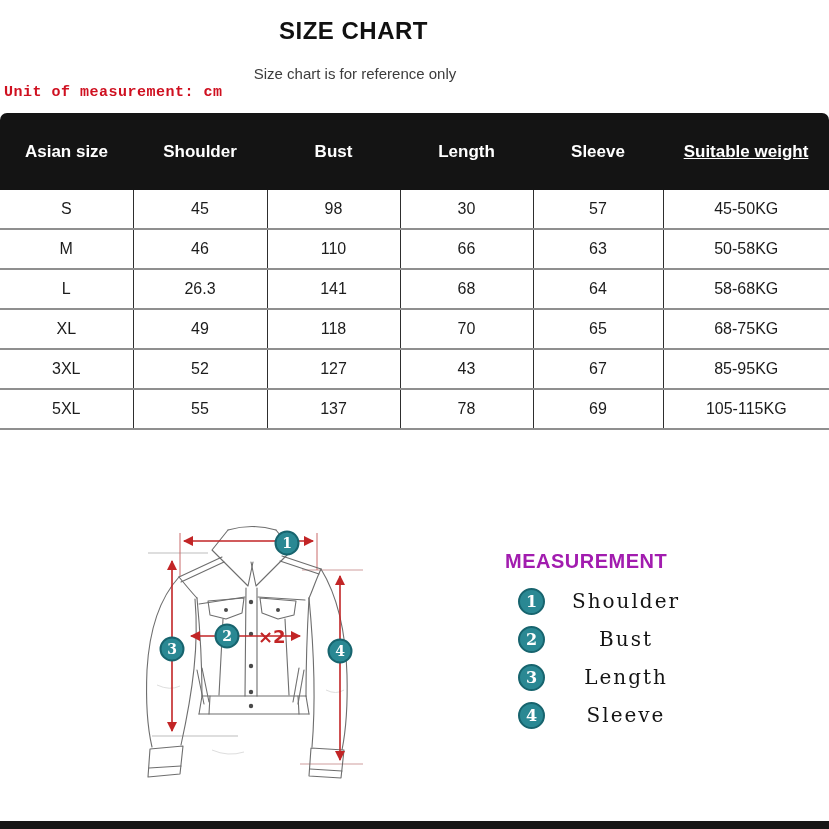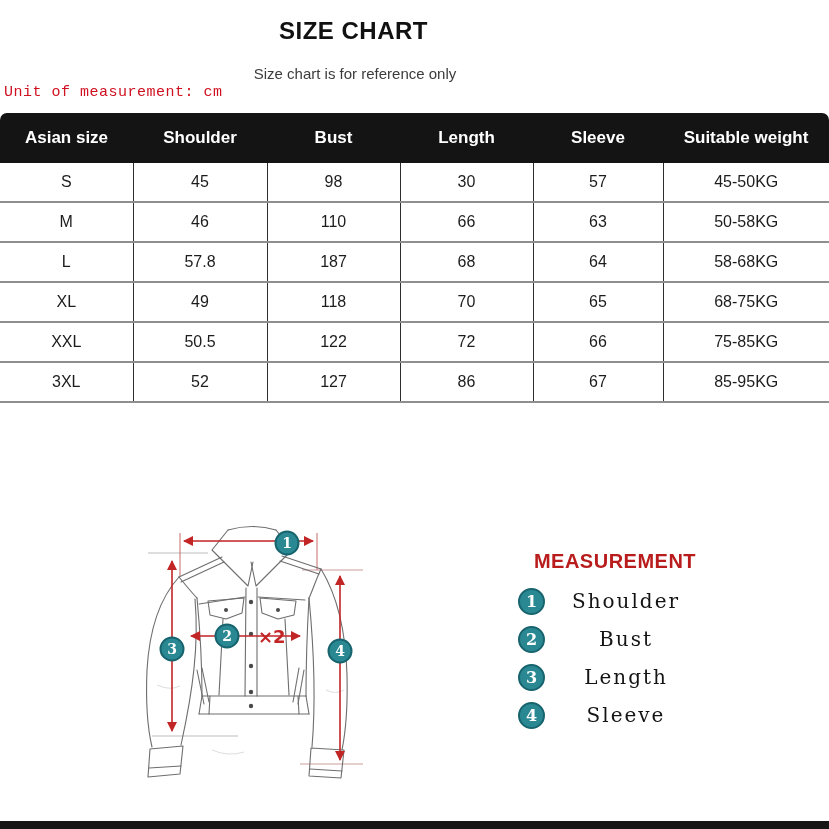--- a/index.html
+++ b/index.html
@@ -19,49 +19,49 @@
   .page-title{
     position:absolute;top:17px;left:0;width:707px;text-align:center;
     font-size:24px;font-weight:bold;color:#111;letter-spacing:.5px;margin:0;
   }
   .page-subtitle{
     position:absolute;top:64px;left:0;width:708px;text-align:center;
     font-size:15px;color:#3c3c3c;margin:1px;
   }
   .unit-note{
     position:absolute;top:84px;left:4px;margin:0;
-    font-family:"Liberation Mono",monospace;font-weight:normal;
+    font-family:"Liberation Mono",monospace;font-weight:bold;
     font-size:15px;color:var(--unit-red);letter-spacing:.5px;
   }
   table.size-table{
     position:absolute;top:113px;left:0;width:829px;
     border-collapse:collapse;table-layout:fixed;
   }
   table.size-table thead th{
-    background:var(--header-bg);color:#fff;height:50px;
+    background:var(--header-bg);color:#fff;height:77px;
     font-size:17px;font-weight:bold;text-align:center;padding:0;
   }
   table.size-table thead th:first-child{border-top-left-radius:7px;}
-  table.size-table thead th:last-child{border-top-right-radius:7px;}
+  table.size-table thead th:last-child{border-top-right-radius:7px;text-decoration:underline;}
   table.size-table tbody td{
     height:38px;text-align:center;vertical-align:middle;
     font-size:16px;color:#1c1c1c;padding:0;
     border-bottom:2px solid var(--row-line);
     background:#fff;
   }
   table.size-table tbody td:not(:last-child){
     border-right:1.5px solid var(--col-line);
   }
   .diagram-wrap{position:absolute;left:60px;top:500px;width:420px;height:330px;}
   .legend{
     position:absolute;left:505px;top:550px;width:220px;
   }
   .legend-heading{
-    margin:0 0 14px 0;text-align:center;font-size:20px;font-weight:bold;
-    color:#b91c1c;letter-spacing:.5px;font-family:"Liberation Sans",sans-serif;
+    margin:0 0 14px 0;font-size:20px;font-weight:bold;
+    color:#a21caf;letter-spacing:.5px;font-family:"Liberation Sans",sans-serif;
   }
   .legend-row{display:flex;align-items:center;height:28px;margin-bottom:10px;}
   .legend-badge{
     box-sizing:border-box;margin-left:13px;width:27px;height:27px;border-radius:50%;
     background:var(--badge-teal);border:2px solid var(--badge-ring);
     color:#fff;font-family:"DejaVu Serif",serif;font-weight:bold;font-size:16px;
     display:flex;align-items:center;justify-content:center;flex:0 0 auto;
   }
   .legend-label{
     flex:1;text-align:center;margin-right:18px;
@@ -120,49 +120,49 @@
       <tr>
         <td>M</td>
         <td>46</td>
         <td>110</td>
         <td>66</td>
         <td>63</td>
         <td>50-58KG</td>
       </tr>
       <tr>
         <td>L</td>
-        <td>57.8</td>
-        <td>187</td>
+        <td>26.3</td>
+        <td>141</td>
         <td>68</td>
         <td>64</td>
         <td>58-68KG</td>
       </tr>
       <tr>
         <td>XL</td>
         <td>49</td>
         <td>118</td>
         <td>70</td>
         <td>65</td>
         <td>68-75KG</td>
       </tr>
       <tr>
-        <td>XXL</td>
-        <td>50.5</td>
-        <td>122</td>
-        <td>72</td>
-        <td>66</td>
-        <td>75-85KG</td>
-      </tr>
-      <tr>
         <td>3XL</td>
         <td>52</td>
         <td>127</td>
-        <td>86</td>
+        <td>43</td>
         <td>67</td>
         <td>85-95KG</td>
+      </tr>
+      <tr>
+        <td>5XL</td>
+        <td>55</td>
+        <td>137</td>
+        <td>78</td>
+        <td>69</td>
+        <td>105-115KG</td>
       </tr>
     </tbody>
 </table>
 
 <div class="diagram-wrap">
   <svg width="420" height="330" viewBox="0 0 420 330">
     <defs>
       <marker id="ah" viewBox="0 0 10 10" refX="9" refY="5" markerWidth="6.5" markerHeight="6.5" orient="auto-start-reverse">
         <path d="M0 0 L10 5 L0 10 Z"></path>
       </marker>

